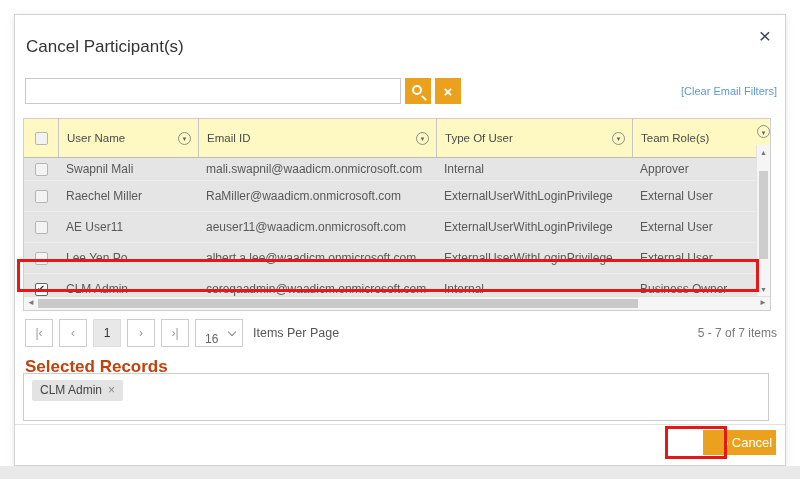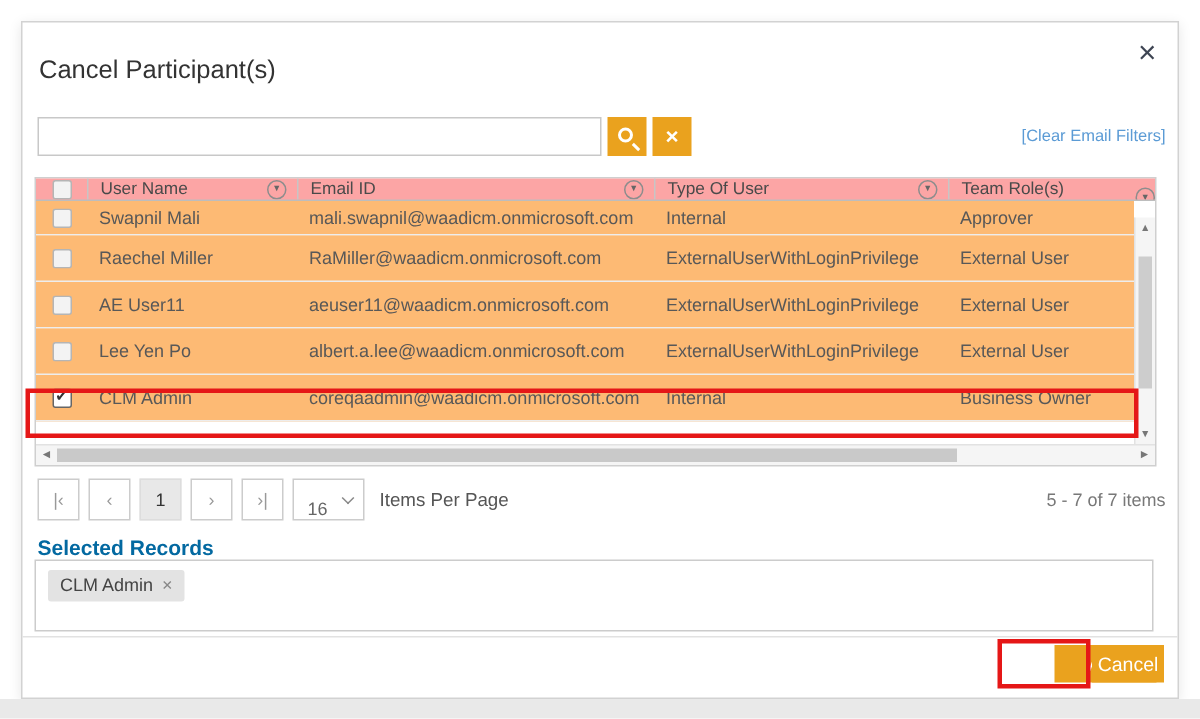--- a/index.html
+++ b/index.html
@@ -18,38 +18,38 @@
   .sq-btn { top:63px; width:26px; height:26px; background:#eaa21e; border:none; cursor:pointer;
             display:flex; align-items:center; justify-content:center; }
   .btn-search { left:390px; }
   .btn-clear-search { left:420px; color:#fff; font-size:15px; font-weight:bold; line-height:1; }
   .icon-search { width:10px; height:10px; border:2px solid #fff; border-radius:50%; position:relative; display:block; margin:-3px 0 0 -3px; }
   .icon-search::after { content:""; position:absolute; width:2px; height:6px; background:#fff;
                         transform:rotate(-45deg); left:9px; top:8px; }
   .clear-filters { right:8px; top:70px; font-size:11px; color:#5b9bd5; cursor:pointer; }
 
   .grid { left:8px; top:103px; width:748px; height:193px; border:1px solid #cfcfcf; background:#fff; }
-  .grid-header { position:relative; height:15px; background:#fca5a5; border-bottom:1px solid #bdbdbd;
+  .grid-header { position:relative; height:39px; background:#fef9c3; border-bottom:1px solid #bdbdbd;
                  display:flex; align-items:stretch; font-size:11.5px; color:#4a4a4a; overflow:hidden; }
   .hcell { display:flex; align-items:center; padding-left:8px; border-left:1px solid #c6c6c6; }
   .hcell:first-child { border-left:none; justify-content:center; padding-left:0; }
   .w-cb { width:34px; flex:none; }
   .w-user { width:140px; flex:none; }
   .w-email { width:238px; flex:none; }
   .w-type { width:196px; flex:none; }
   .w-team { flex:1; }
   .filter-ic { margin-left:auto; margin-right:7px; width:13px; height:13px; flex:none;
                border:1px solid #8d8d8d; border-radius:50%; display:flex; align-items:center;
                justify-content:center; color:#666; cursor:pointer; background:transparent; }
   .filter-ic span { font-size:6px; line-height:1; transform:translateY(0.5px); }
   .filter-partial { position:absolute; right:-7px; top:6px; }
 
   .grid-body { position:relative; width:732px; height:152px; overflow:hidden; }
   .g-row { display:flex; align-items:center; height:31px; border-bottom:1px solid #ededed;
-           font-size:12px; color:#585858; cursor:pointer; background:#fdba74; }
+           font-size:12px; color:#585858; cursor:pointer; background:#e5e5e5; }
   .g-row.clipped { height:23px; }
   .gcell { padding-left:8px; white-space:nowrap; overflow:hidden; }
   .cb-cell { display:flex; justify-content:center; padding-left:0; }
   .cb { width:13px; height:13px; border:1px solid #b5b5b5; border-radius:2px; background:#f3f3f3; display:flex;
         align-items:center; justify-content:center; cursor:pointer; }
   .cb.checked { background:#fff; border-color:#666; }
   .cb.checked .tick { font-size:10px; color:#333; line-height:1; }
 
   .vscroll { right:0; top:26px; width:14px; height:152px; background:#f5f5f5; border-left:1px solid #e2e2e2; position:absolute; }
   .vscroll .arr { position:absolute; left:0; width:13px; text-align:center; font-size:7px; color:#777; cursor:pointer; }
@@ -70,21 +70,21 @@
   .pg-btn { width:28px; height:28px; border:1px solid #ccc; background:#fff; color:#999; font-size:12px;
             display:flex; align-items:center; justify-content:center; margin-right:6px; cursor:pointer; }
   .pg-btn.current { background:#e8e8e8; color:#333; border-color:#ddd; }
   .pg-select { width:48px; height:28px; border:1px solid #ccc; color:#666; font-size:12px; display:flex;
                align-items:flex-end; padding-left:9px; position:relative; cursor:pointer; margin-right:10px; }
   .chev { position:absolute; right:7px; top:9px; width:6px; height:6px; border-left:1.5px solid #888;
           border-bottom:1.5px solid #888; transform:rotate(-45deg); }
   .ipp { font-size:12.5px; color:#555; }
   .range { right:8px; top:311px; font-size:12px; color:#787878; }
 
-  .sel-label { left:10px; top:342px; font-size:14px; font-weight:bold; color:#0369a1; }
+  .sel-label { left:10px; top:342px; font-size:17px; font-weight:bold; color:#c2410c; }
   .sel-box { left:8px; top:358px; width:746px; height:48px; border:1px solid #ccc; padding:6px 8px; }
   .chip { display:inline-flex; align-items:center; background:#e3e3e3; border-radius:2px;
           padding:3px 8px 4px 8px; font-size:12px; color:#444; }
   .chip .x { margin-left:6px; font-size:12px; color:#888; cursor:pointer; line-height:1; }
 
   .footer-divider { left:0; top:409px; width:770px; border-top:1px solid #e2e2e2; }
   .btn { height:25px; border:none; background:#eaa21e; color:#fff; font-size:13px; cursor:pointer;
          font-family:"Liberation Sans", sans-serif; }
   .btn-add { left:688px; top:415px; width:68px; }
   .btn-cancel { left:713px; top:415px; width:48px; }

